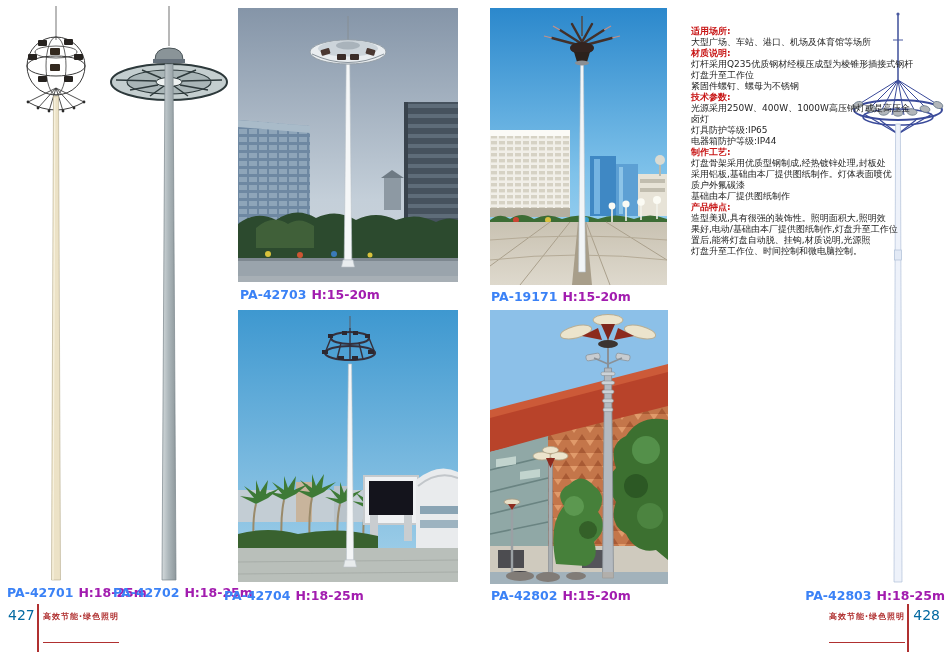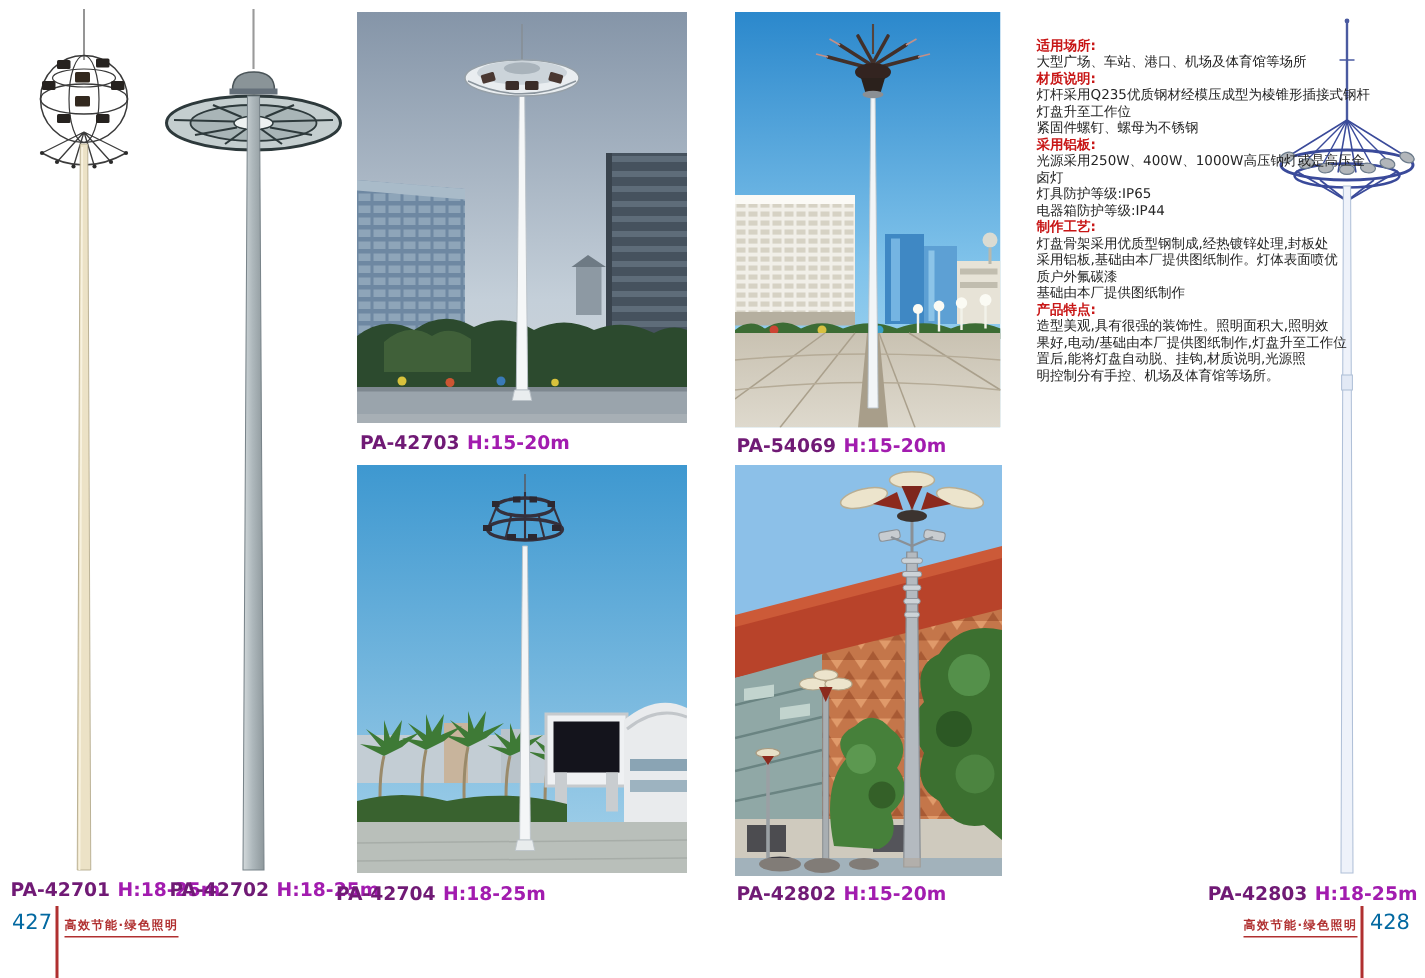--- a/index.html
+++ b/index.html
@@ -2,31 +2,31 @@
 <html><head>
 <meta charset="utf-8">
 <style>
   html,body{margin:0;padding:0;background:#fff;}
   .page{position:relative;width:950px;height:652px;background:#ffffff;overflow:hidden;
         font-family:"DejaVu Sans","Liberation Sans",sans-serif;}
   .abs{position:absolute;}
   svg{display:block;}
   
   .plabel{position:absolute;font-size:12.5px;font-weight:bold;white-space:nowrap;letter-spacing:0;}
-  .plabel .code{color:#701a75;}
+  .plabel .code{color:#3b82f6;}
   .plabel .h{color:#a21caf;margin-left:5px;}
   
   .specs{position:absolute;left:691px;top:26px;width:168px;}
   .spec-title{color:#c81616;font-weight:bold;font-size:9px;line-height:11px;white-space:nowrap;}
   .spec-line{color:#242424;font-size:9px;line-height:11px;white-space:nowrap;transform-origin:left;}
   
   .fnum{position:absolute;font-size:14px;font-weight:normal;color:#0369a1;}
   .fbar{position:absolute;width:2px;background:#b03030;}
   .fslogan{position:absolute;font-size:8px;color:#b03030;border-bottom:1px solid #b03030;
-           padding-bottom:2px;letter-spacing:1px;white-space:nowrap;font-weight:bold;}
+           padding-bottom:20px;letter-spacing:1px;white-space:nowrap;font-weight:bold;}
 </style>
 </head>
 <body>
 
 <div class="page">
 
   <svg class="abs" style="left:4px;top:4px" width="104" height="580" viewBox="0 0 104 580">
     <line x1="52" y1="2" x2="52" y2="36" stroke="#8a8a8a" stroke-width="1.2"></line>
     <circle cx="52" cy="62" r="29" fill="none" stroke="#3a3a3a" stroke-width="1"></circle>
     <ellipse cx="52" cy="62" rx="29" ry="10" fill="none" stroke="#3a3a3a" stroke-width="1"></ellipse>
@@ -366,48 +366,48 @@
     <rect x="46.4" y="244" width="7.2" height="10" fill="#e2e9f5" stroke="#b0c0d8" stroke-width="0.7"></rect>
   </svg>
 
   <div class="specs">
       <div class="spec-title">适用场所:</div>
       <div class="spec-line">大型广场、车站、港口、机场及体育馆等场所</div>
       <div class="spec-title">材质说明:</div>
       <div class="spec-line">灯杆采用Q235优质钢材经模压成型为棱锥形插接式钢杆</div>
       <div class="spec-line">灯盘升至工作位</div>
       <div class="spec-line">紧固件螺钉、螺母为不锈钢</div>
-      <div class="spec-title">采用铝板:</div>
+      <div class="spec-title">技术参数:</div>
       <div class="spec-line">光源采用250W、400W、1000W高压钠灯或是高压金</div>
       <div class="spec-line">卤灯</div>
       <div class="spec-line">灯具防护等级:IP65</div>
       <div class="spec-line">电器箱防护等级:IP44</div>
       <div class="spec-title">制作工艺:</div>
       <div class="spec-line">灯盘骨架采用优质型钢制成,经热镀锌处理,封板处</div>
       <div class="spec-line">采用铝板,基础由本厂提供图纸制作。灯体表面喷优</div>
       <div class="spec-line">质户外氟碳漆</div>
       <div class="spec-line">基础由本厂提供图纸制作</div>
       <div class="spec-title">产品特点:</div>
       <div class="spec-line">造型美观,具有很强的装饰性。照明面积大,照明效</div>
       <div class="spec-line">果好,电动/基础由本厂提供图纸制作,灯盘升至工作位</div>
       <div class="spec-line">置后,能将灯盘自动脱、挂钩,材质说明,光源照</div>
-      <div class="spec-line">明控制分有手控、机场及体育馆等场所。</div>
+      <div class="spec-line">灯盘升至工作位、时间控制和微电脑控制。</div>
     </div>
 
   <div class="plabel" style="left:7px;top:585px">
     <span class="code">PA-42701</span><span class="h">H:18-25m</span>
   </div>
   <div class="plabel" style="left:113px;top:585px">
     <span class="code">PA-42702</span><span class="h">H:18-25m</span>
   </div>
   <div class="plabel" style="left:240px;top:287px">
     <span class="code">PA-42703</span><span class="h">H:15-20m</span>
   </div>
   <div class="plabel" style="left:491px;top:289px">
-    <span class="code">PA-54069</span><span class="h">H:15-20m</span>
+    <span class="code">PA-19171</span><span class="h">H:15-20m</span>
   </div>
   <div class="plabel" style="left:224px;top:588px">
     <span class="code">PA-42704</span><span class="h">H:18-25m</span>
   </div>
   <div class="plabel" style="left:491px;top:588px">
     <span class="code">PA-42802</span><span class="h">H:15-20m</span>
   </div>
   <div class="plabel" style="right:5px;top:588px">
     <span class="code">PA-42803</span><span class="h">H:18-25m</span>
   </div>

